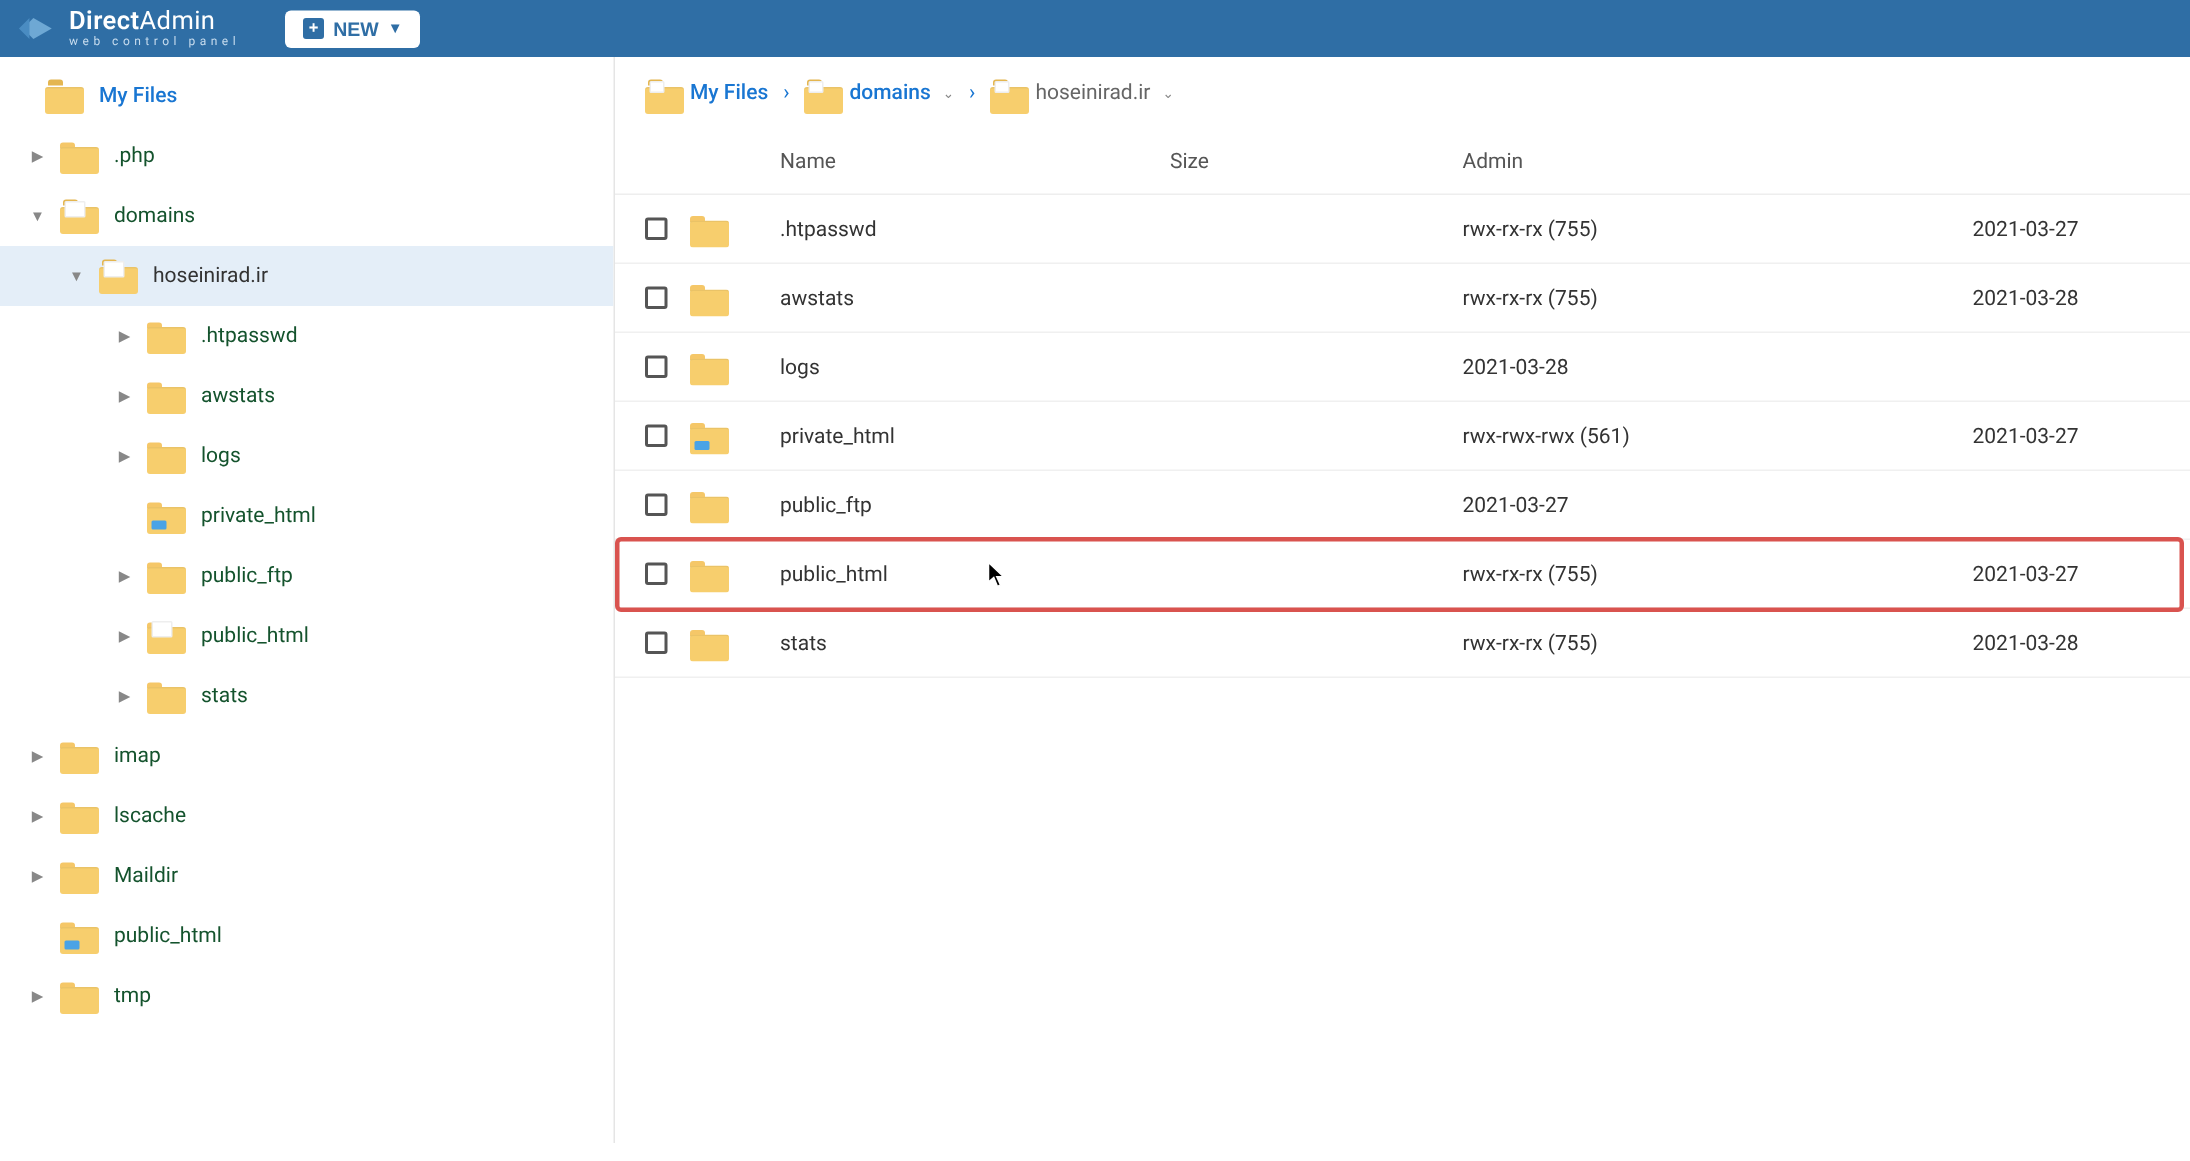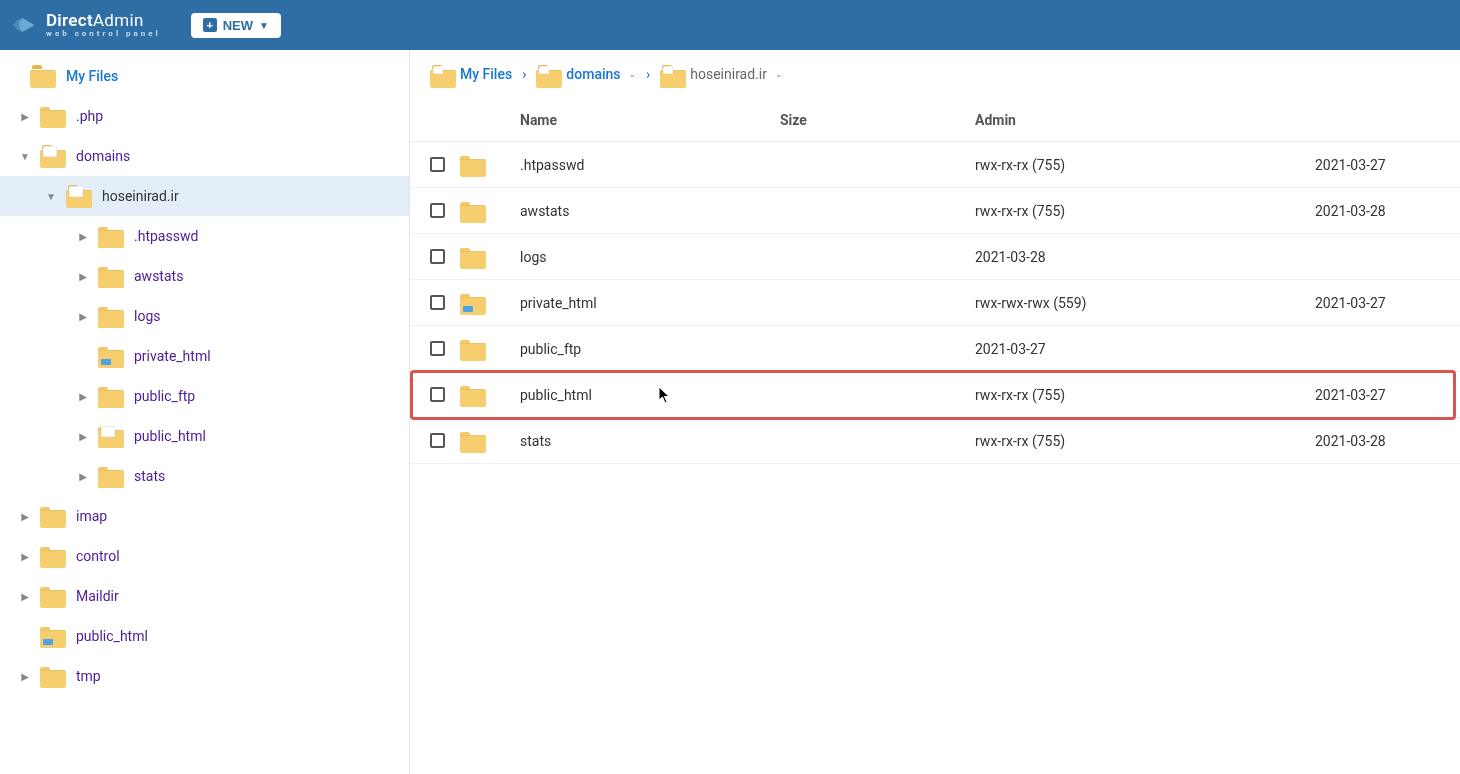--- a/index.html
+++ b/index.html
@@ -1,37 +1,37 @@
 <!DOCTYPE html>
 <html><head>
 <meta charset="utf-8">
 <style>
   * { box-sizing: border-box; margin: 0; padding: 0; }
   body { font-family: -apple-system, BlinkMacSystemFont, "Segoe UI", Roboto, Arial, sans-serif; font-size: 14px; color: #333; background: #fff; }
 
   
-  .header { background: #2f6ea5; height: 50px; display: flex; align-items: center; padding: 0 10px; color: white; }
+  .header { background: #2f6ea5; height: 38px; display: flex; align-items: center; padding: 0 10px; color: white; }
   .logo-area { display: flex; align-items: center; gap: 8px; }
   .logo-icon svg { width: 28px; height: 28px; display: block; }
   .logo-text { display: flex; flex-direction: column; line-height: 1; }
   .logo-title { font-size: 17px; font-weight: 600; letter-spacing: 0.3px; }
-  .logo-sub { font-size: 8px; letter-spacing: 3px; color: #c7dcee; margin-top: 1px; font-weight: bold; }
+  .logo-sub { font-size: 8px; letter-spacing: 3px; color: #c7dcee; margin-top: 1px; }
   .new-btn { margin-left: 30px; background: #fff; color: #2f6ea5; border-radius: 4px; padding: 5px 12px; display: flex; align-items: center; gap: 6px; font-weight: 700; font-size: 13px; cursor: pointer; border: none; }
   .new-btn .plus { width: 14px; height: 14px; background: #2f6ea5; color: white; display: inline-flex; align-items: center; justify-content: center; border-radius: 2px; font-size: 11px; line-height: 1; font-weight: 700; }
   .new-btn .caret { font-size: 10px; color: #2f6ea5; }
 
   
   .main { display: flex; height: calc(100vh - 50px); }
   .sidebar { width: 410px; border-right: 1px solid #e5e5e5; overflow-y: auto; padding-top: 6px; }
   .content { flex: 1; overflow: auto; position: relative; }
 
   
   .tree-item { display: flex; align-items: center; height: 40px; gap: 10px; cursor: pointer; white-space: nowrap; }
   .tree-item .caret { width: 10px; font-size: 10px; color: #888; display: flex; justify-content: center; }
-  .tree-item .label { font-size: 14px; color: #4c1d95; }
+  .tree-item .label { font-size: 14px; color: #14532d; }
   .tree-root .label { color: #1976d2; font-weight: 500; }
   .tree-item.selected { background: #e4eef8; }
   .tree-item.selected .label { color: #333; }
   .lvl0 { padding-left: 10px; }
   .lvl1 { padding-left: 20px; }
   .lvl2 { padding-left: 46px; }
   .lvl3 { padding-left: 78px; }
 
   .folder-icon { width: 26px; height: 22px; position: relative; flex-shrink: 0; }
   .folder-icon::before { content: ""; position: absolute; left: 0; top: 2px; width: 10px; height: 4px; background: #f5c768; border-radius: 2px 2px 0 0; }
@@ -44,21 +44,21 @@
   
   .breadcrumb { display: flex; align-items: center; gap: 10px; padding: 14px 20px; height: 48px; }
   .breadcrumb .sep { color: #1976d2; font-size: 14px; }
   .crumb { display: flex; align-items: center; gap: 8px; cursor: pointer; }
   .crumb .label { color: #1976d2; font-weight: 500; }
   .crumb .label.current { color: #666; font-weight: 400; }
   .crumb .mini-caret { font-size: 9px; color: #888; }
 
   
   .table { width: 100%; }
-  .table-header { display: flex; align-items: center; height: 44px; border-bottom: 1px solid #eee; padding: 0 20px; font-weight: 700; color: #555; }
+  .table-header { display: flex; align-items: center; height: 44px; border-bottom: 1px solid #eee; padding: 0 20px; font-weight: 400; color: #555; }
   .table-row { display: flex; align-items: center; height: 46px; border-bottom: 1px solid #f0f0f0; padding: 0 20px; cursor: pointer; position: relative; }
   .col-check { width: 30px; display: flex; align-items: center; }
   .col-icon { width: 60px; display: flex; align-items: center; }
   .col-name { flex: 0 0 260px; }
   .col-size { flex: 0 0 195px; }
   .col-perm { flex: 0 0 340px; }
   .col-date { flex: 1; }
   .checkbox { width: 15px; height: 15px; border: 2px solid #555; border-radius: 2px; display: inline-block; background: white; }
 
   
@@ -162,21 +162,21 @@
           <span class="label">stats</span>
         </div>
         <div class="tree-item lvl1">
           <span class="caret">▶</span>
           <span class="folder-icon"></span>
           <span class="label">imap</span>
         </div>
         <div class="tree-item lvl1">
           <span class="caret">▶</span>
           <span class="folder-icon"></span>
-          <span class="label">control</span>
+          <span class="label">lscache</span>
         </div>
         <div class="tree-item lvl1">
           <span class="caret">▶</span>
           <span class="folder-icon"></span>
           <span class="label">Maildir</span>
         </div>
         <div class="tree-item lvl1">
           <span class="caret"></span>
           <span class="folder-icon">
             <span class="link-overlay"></span>
@@ -266,21 +266,21 @@
             <div class="col-check">
               <span class="checkbox"></span>
             </div>
             <div class="col-icon">
               <span class="folder-icon">
                 <span class="link-overlay"></span>
               </span>
             </div>
             <div class="col-name">private_html</div>
             <div class="col-size"></div>
-            <div class="col-perm">rwx-rwx-rwx (559)</div>
+            <div class="col-perm">rwx-rwx-rwx (561)</div>
             <div class="col-date">2021-03-27</div>
           </div>
           <div class="table-row">
             <div class="col-check">
               <span class="checkbox"></span>
             </div>
             <div class="col-icon">
               <span class="folder-icon"></span>
             </div>
             <div class="col-name">public_ftp</div>

